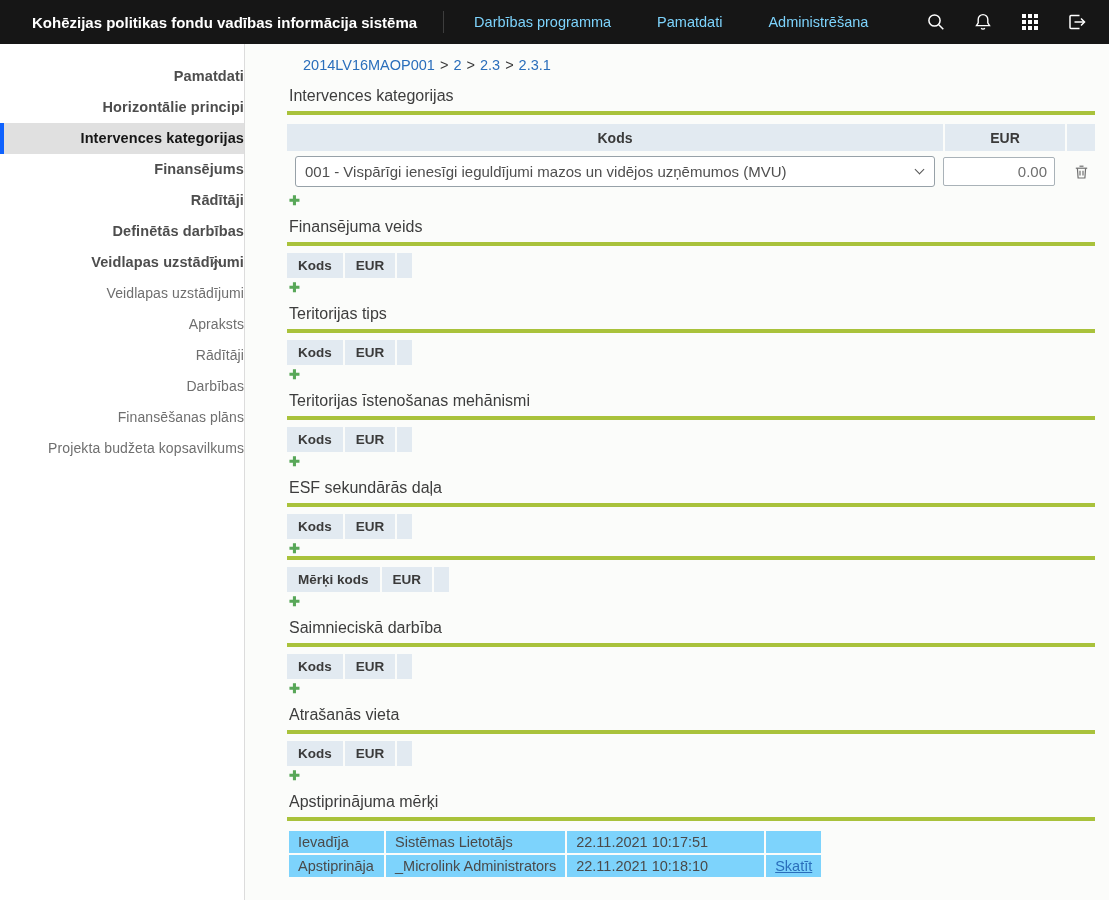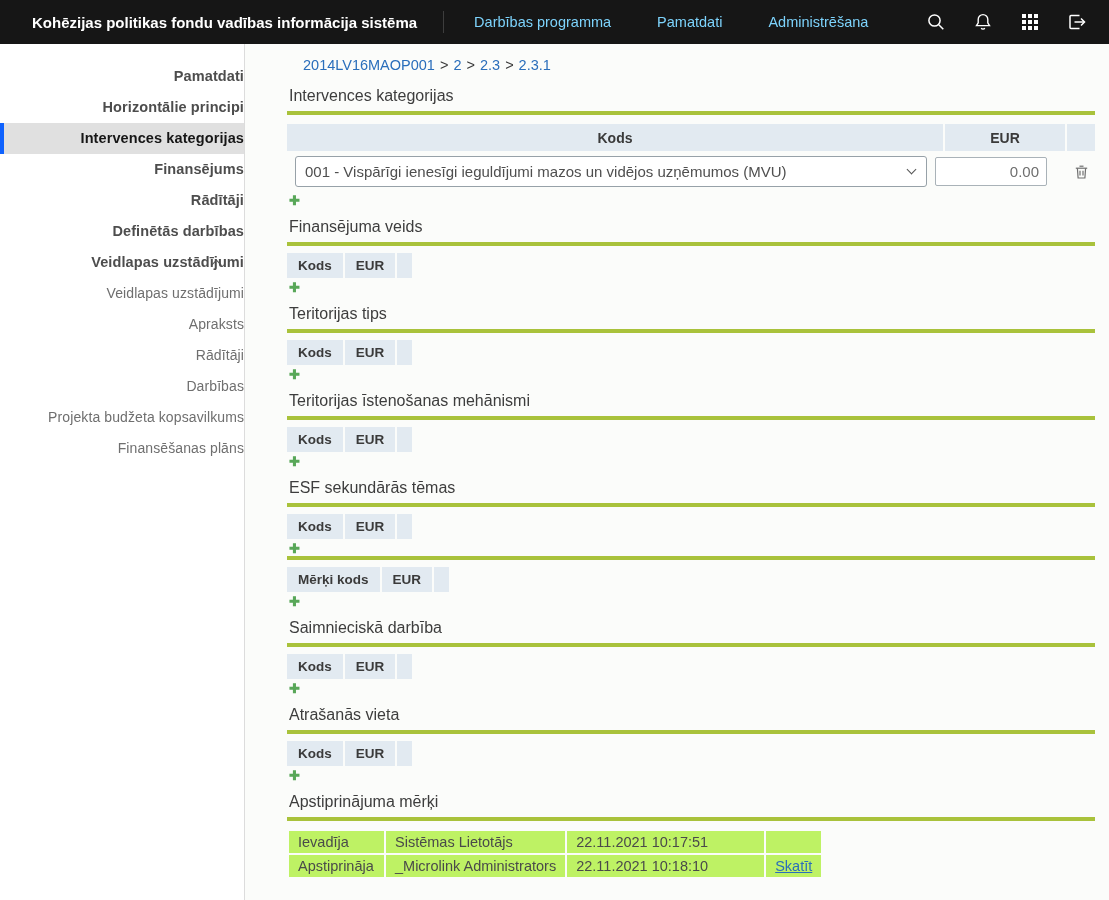--- a/index.html
+++ b/index.html
@@ -73,36 +73,36 @@
     font-family:"Liberation Sans", sans-serif; font-size:15px; color:#4f4f4f;
     padding:0 38px 0 9px; appearance:none; -webkit-appearance:none;
   }
   .select-chev {
     position:absolute; right:12px; top:10px; width:7px; height:7px; pointer-events:none;
     border-right:1.7px solid #555; border-bottom:1.7px solid #555; transform:rotate(45deg);
   }
   .eur-input {
     width:112px; height:29px; border:1px solid #a9b2b8; border-radius:2px; background:#fff;
     text-align:right; font-family:"Liberation Sans", sans-serif; font-size:15px; color:#6f6f6f;
-    padding:0 7px; margin-right:20px;
+    padding:0 7px; margin-right:12px;
   }
   .trash-btn { width:28px; display:flex; justify-content:center; cursor:pointer; }
   .plus-row { margin:2px 0 0 2px; line-height:14px; }
   .plus { color:#58a758; font-size:13px; font-weight:bold; cursor:pointer; }
   
   .mini-bar { display:inline-flex; gap:2px; margin-top:7px; }
   .mini-cell {
     background:#e2eaf1; padding:5px 11px; font-weight:bold; font-size:13.5px; color:#3a3a3a;
     white-space:nowrap;
   }
   .mini-cell.empty { width:15px; padding:5px 0; }
   
   .appr-table { border-collapse:separate; border-spacing:2px; margin-top:8px; }
   .appr-table td {
-    background:#bef264; padding:3px 9px; font-size:14.5px; color:#4a4a4a; white-space:nowrap;
+    background:#7dd3fc; padding:3px 9px; font-size:14.5px; color:#4a4a4a; white-space:nowrap;
   }
   .appr-table td.c1 { width:95px; }
   .appr-table td.c2 { width:172px; }
   .appr-table td.c3 { width:197px; }
   .appr-table td.c4 { width:55px; }
   .appr-table a { color:#2a6ebb; text-decoration:underline; cursor:pointer; }
 </style>
 </head>
 <body>
 
@@ -155,22 +155,22 @@
       <div class="side-item">Horizontālie principi</div>
       <div class="side-item selected">Intervences kategorijas</div>
       <div class="side-item">Finansējums</div>
       <div class="side-item">Rādītāji</div>
       <div class="side-item">Definētās darbības</div>
       <div class="side-item">Veidlapas uzstādījumi<span class="chev-up"></span></div>
       <div class="side-item lvl2">Veidlapas uzstādījumi</div>
       <div class="side-item lvl2">Apraksts</div>
       <div class="side-item lvl2">Rādītāji</div>
       <div class="side-item lvl2">Darbības</div>
+      <div class="side-item lvl2">Finansēšanas plāns</div>
       <div class="side-item lvl2">Projekta budžeta kopsavilkums</div>
-      <div class="side-item lvl2">Finansēšanas plāns</div>
     </div>
 
   <div class="main">
 
     <div class="breadcrumb" id="breadcrumb"><a>2014LV16MAOP001</a><span class="sep">&gt;</span><a>2</a><span class="sep">&gt;</span><a>2.3</a><span class="sep">&gt;</span><a>2.3.1</a></div>
 
     <div class="sec-title first">Intervences kategorijas</div>
     <div class="green-rule"></div>
 
     <div class="tbl-head">
@@ -225,21 +225,21 @@
     <div class="green-rule"></div>
     <div class="mini-bar">
       <span class="mini-cell col1">Kods</span>
       <span class="mini-cell col2">EUR</span>
       <span class="mini-cell empty"></span>
     </div>
     <div class="plus-row"><span class="plus">✚</span></div>
   </section>
 
   <section>
-    <div class="sec-title">ESF sekundārās tēmas</div>
+    <div class="sec-title">ESF sekundārās daļa</div>
     <div class="green-rule"></div>
     <div class="mini-bar">
       <span class="mini-cell col1">Kods</span>
       <span class="mini-cell col2">EUR</span>
       <span class="mini-cell empty"></span>
     </div>
     <div class="plus-row"><span class="plus">✚</span></div>
   </section>
 
   <section>

